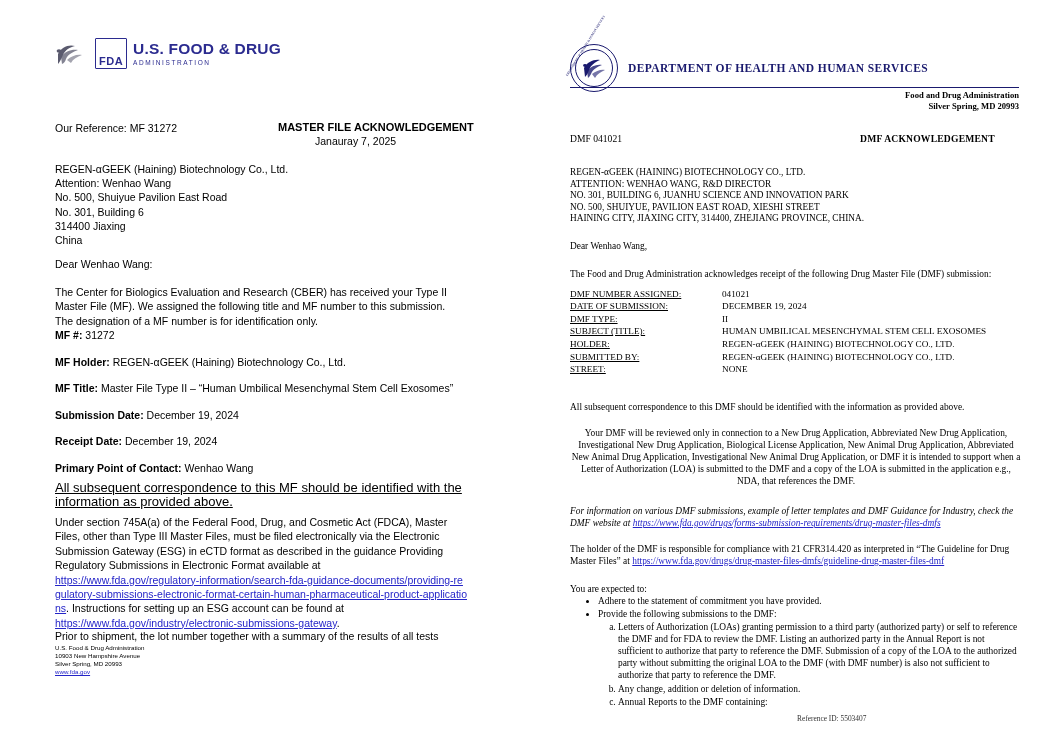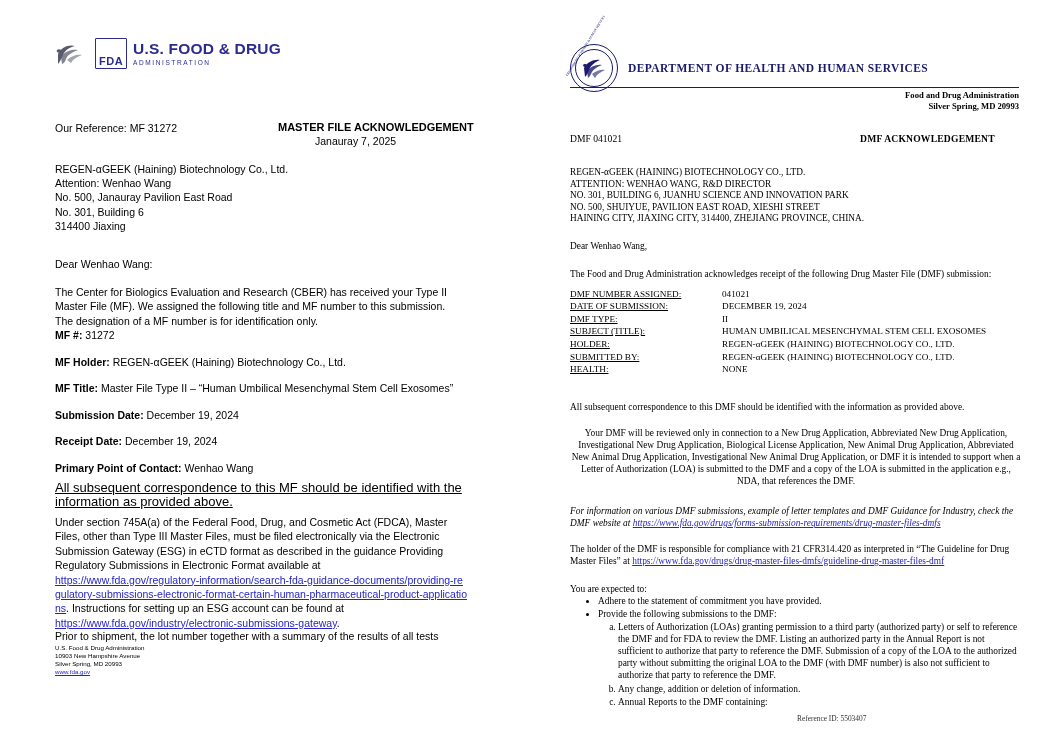--- a/index.html
+++ b/index.html
@@ -392,23 +392,24 @@
     </div>
   </div>
 
   <div class="l-refline">Our Reference:  MF 31272</div>
   <div class="l-title">MASTER FILE ACKNOWLEDGEMENT</div>
   <div class="l-date">Janauray 7, 2025</div>
 
   <div class="l-addr">
     <div>REGEN-αGEEK (Haining) Biotechnology Co., Ltd.</div>
     <div>Attention:  Wenhao Wang</div>
-    <div>No. 500, Janauray Pavilion East Road</div>
+    <div>No. 500, Shuiyue Pavilion East Road</div>
     <div>No. 301, Building 6</div>
     <div>314400 Jiaxing</div>
+    <div>China</div>
   </div>
 
   <div class="l-salut">Dear Wenhao Wang:</div>
   <div class="l-para1">The Center for Biologics Evaluation and Research (CBER) has received your Type II Master File (MF).  We assigned the following title and MF number to this submission.  The designation of a MF number is for identification only.</div>
 
   <div class="l-fields">
     <div class="l-field-row">
       <b>MF #:</b>
       <span>31272</span>
     </div>
@@ -517,21 +518,21 @@
         </tr>
         <tr>
           <td class="lbl"><span>HOLDER:</span></td>
           <td>REGEN-αGEEK (HAINING) BIOTECHNOLOGY CO., LTD.</td>
         </tr>
         <tr>
           <td class="lbl"><span>SUBMITTED BY:</span></td>
           <td>REGEN-αGEEK (HAINING) BIOTECHNOLOGY CO., LTD.</td>
         </tr>
         <tr>
-          <td class="lbl"><span>HEALTH:</span></td>
+          <td class="lbl"><span>STREET:</span></td>
           <td>NONE</td>
         </tr>
       </tbody>
     </table>
   </div>
 
   <div class="r-note">All subsequent correspondence to this DMF should be identified with the information as provided above.</div>
   <div class="r-p2">Your DMF will be reviewed only in connection to a New Drug Application, Abbreviated New Drug Application, Investigational New Drug Application, Biological License Application, New Animal Drug Application, Abbreviated New Animal Drug Application, Investigational New Animal Drug Application, or DMF it is intended to support when a Letter of Authorization (LOA) is submitted to the DMF and a copy of the LOA is submitted in the application e.g., NDA, that references the DMF.</div>
 
   <div class="r-p3">

